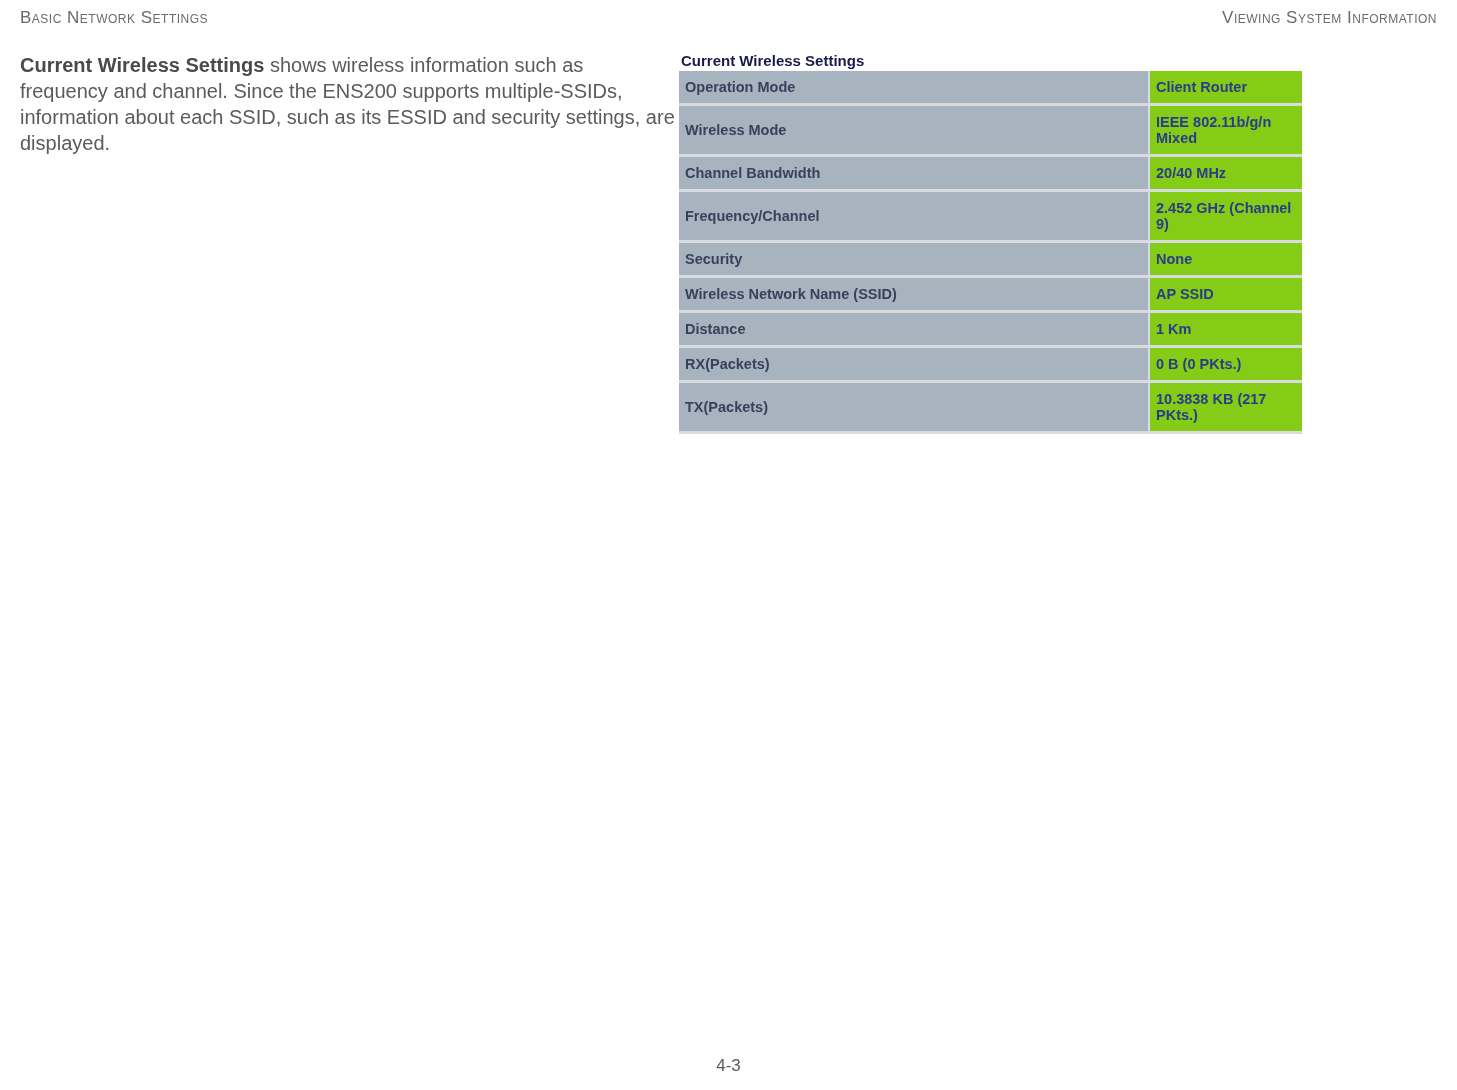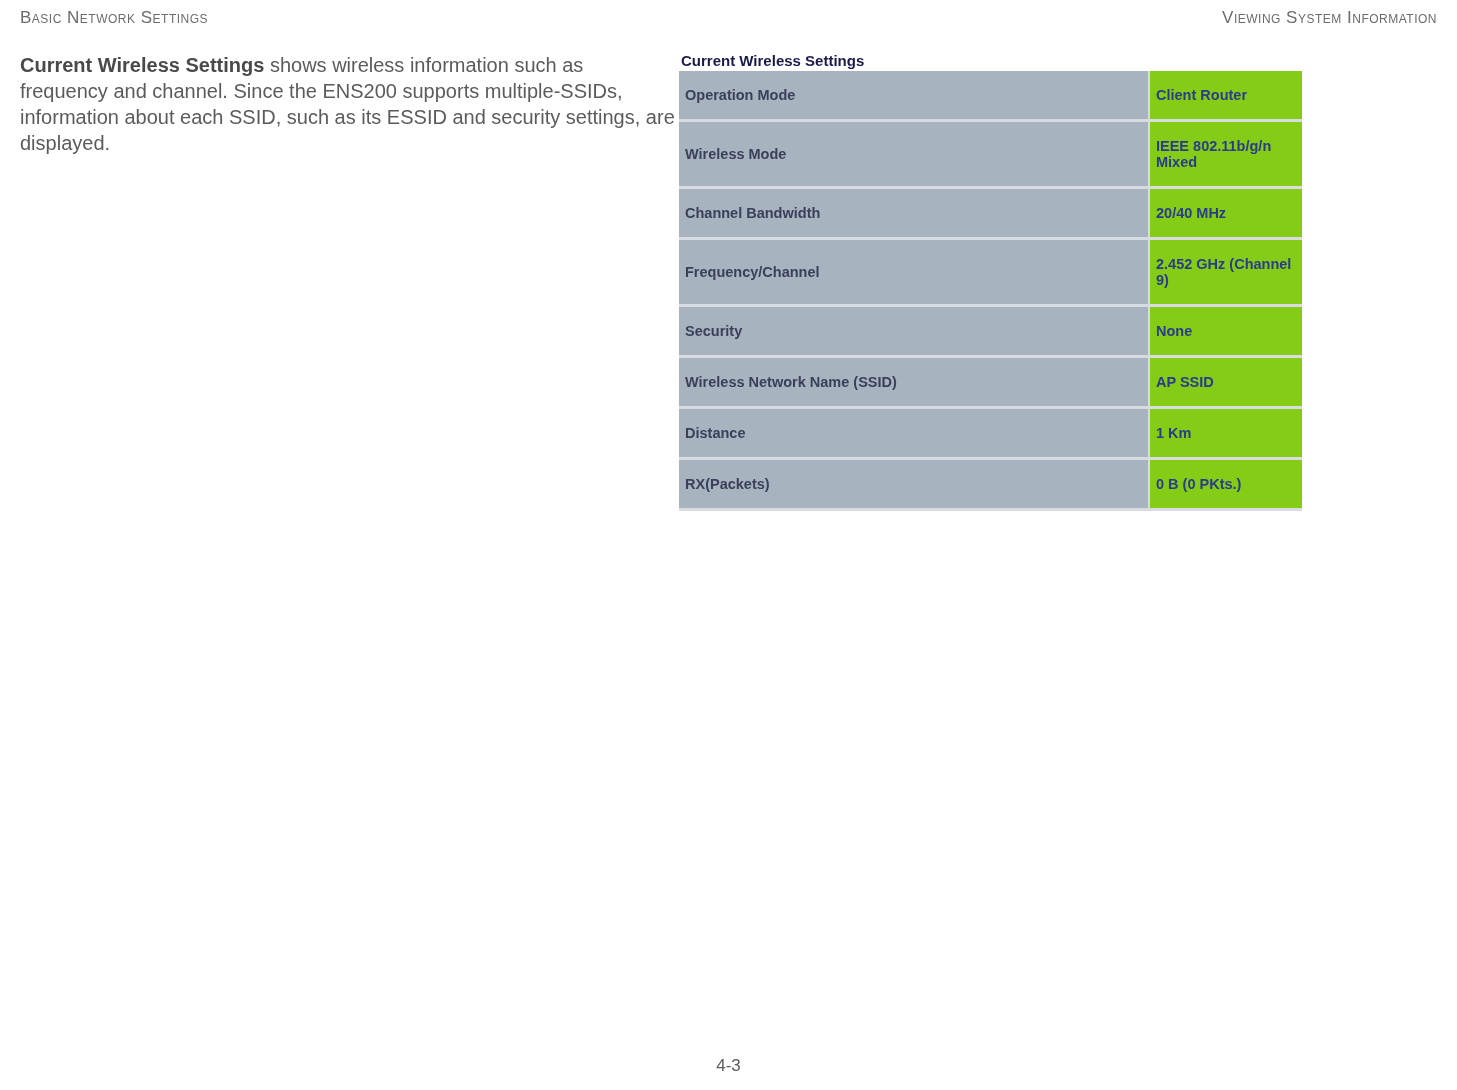--- a/index.html
+++ b/index.html
@@ -43,21 +43,21 @@
       font-size: 15px;
       color: #1a1a4a;
       margin-bottom: 2px;
       padding-left: 2px;
     }
     table {
       width: 100%;
       border-collapse: collapse;
     }
     td {
-      padding: 16px 6px;
+      padding: 8px 6px;
       font-size: 14.5px;
       font-weight: bold;
       border-bottom: 3px solid #d8dce0;
       vertical-align: middle;
       height: 26px;
     }
     td.label {
       background: #a7b3bf;
       color: #3a3f5a;
       width: 470px;
@@ -119,18 +119,22 @@
           <td class="value">AP SSID</td>
         </tr>
         <tr>
           <td class="label">Distance</td>
           <td class="value">1 Km</td>
         </tr>
         <tr>
           <td class="label">RX(Packets)</td>
           <td class="value">0 B (0 PKts.)</td>
         </tr>
+        <tr>
+          <td class="label">TX(Packets)</td>
+          <td class="value">10.3838 KB (217 PKts.)</td>
+        </tr>
       </tbody>
     </table>
   </div>
 </div>
 
 <div class="page-number">4-3</div>
 
 </body></html>

